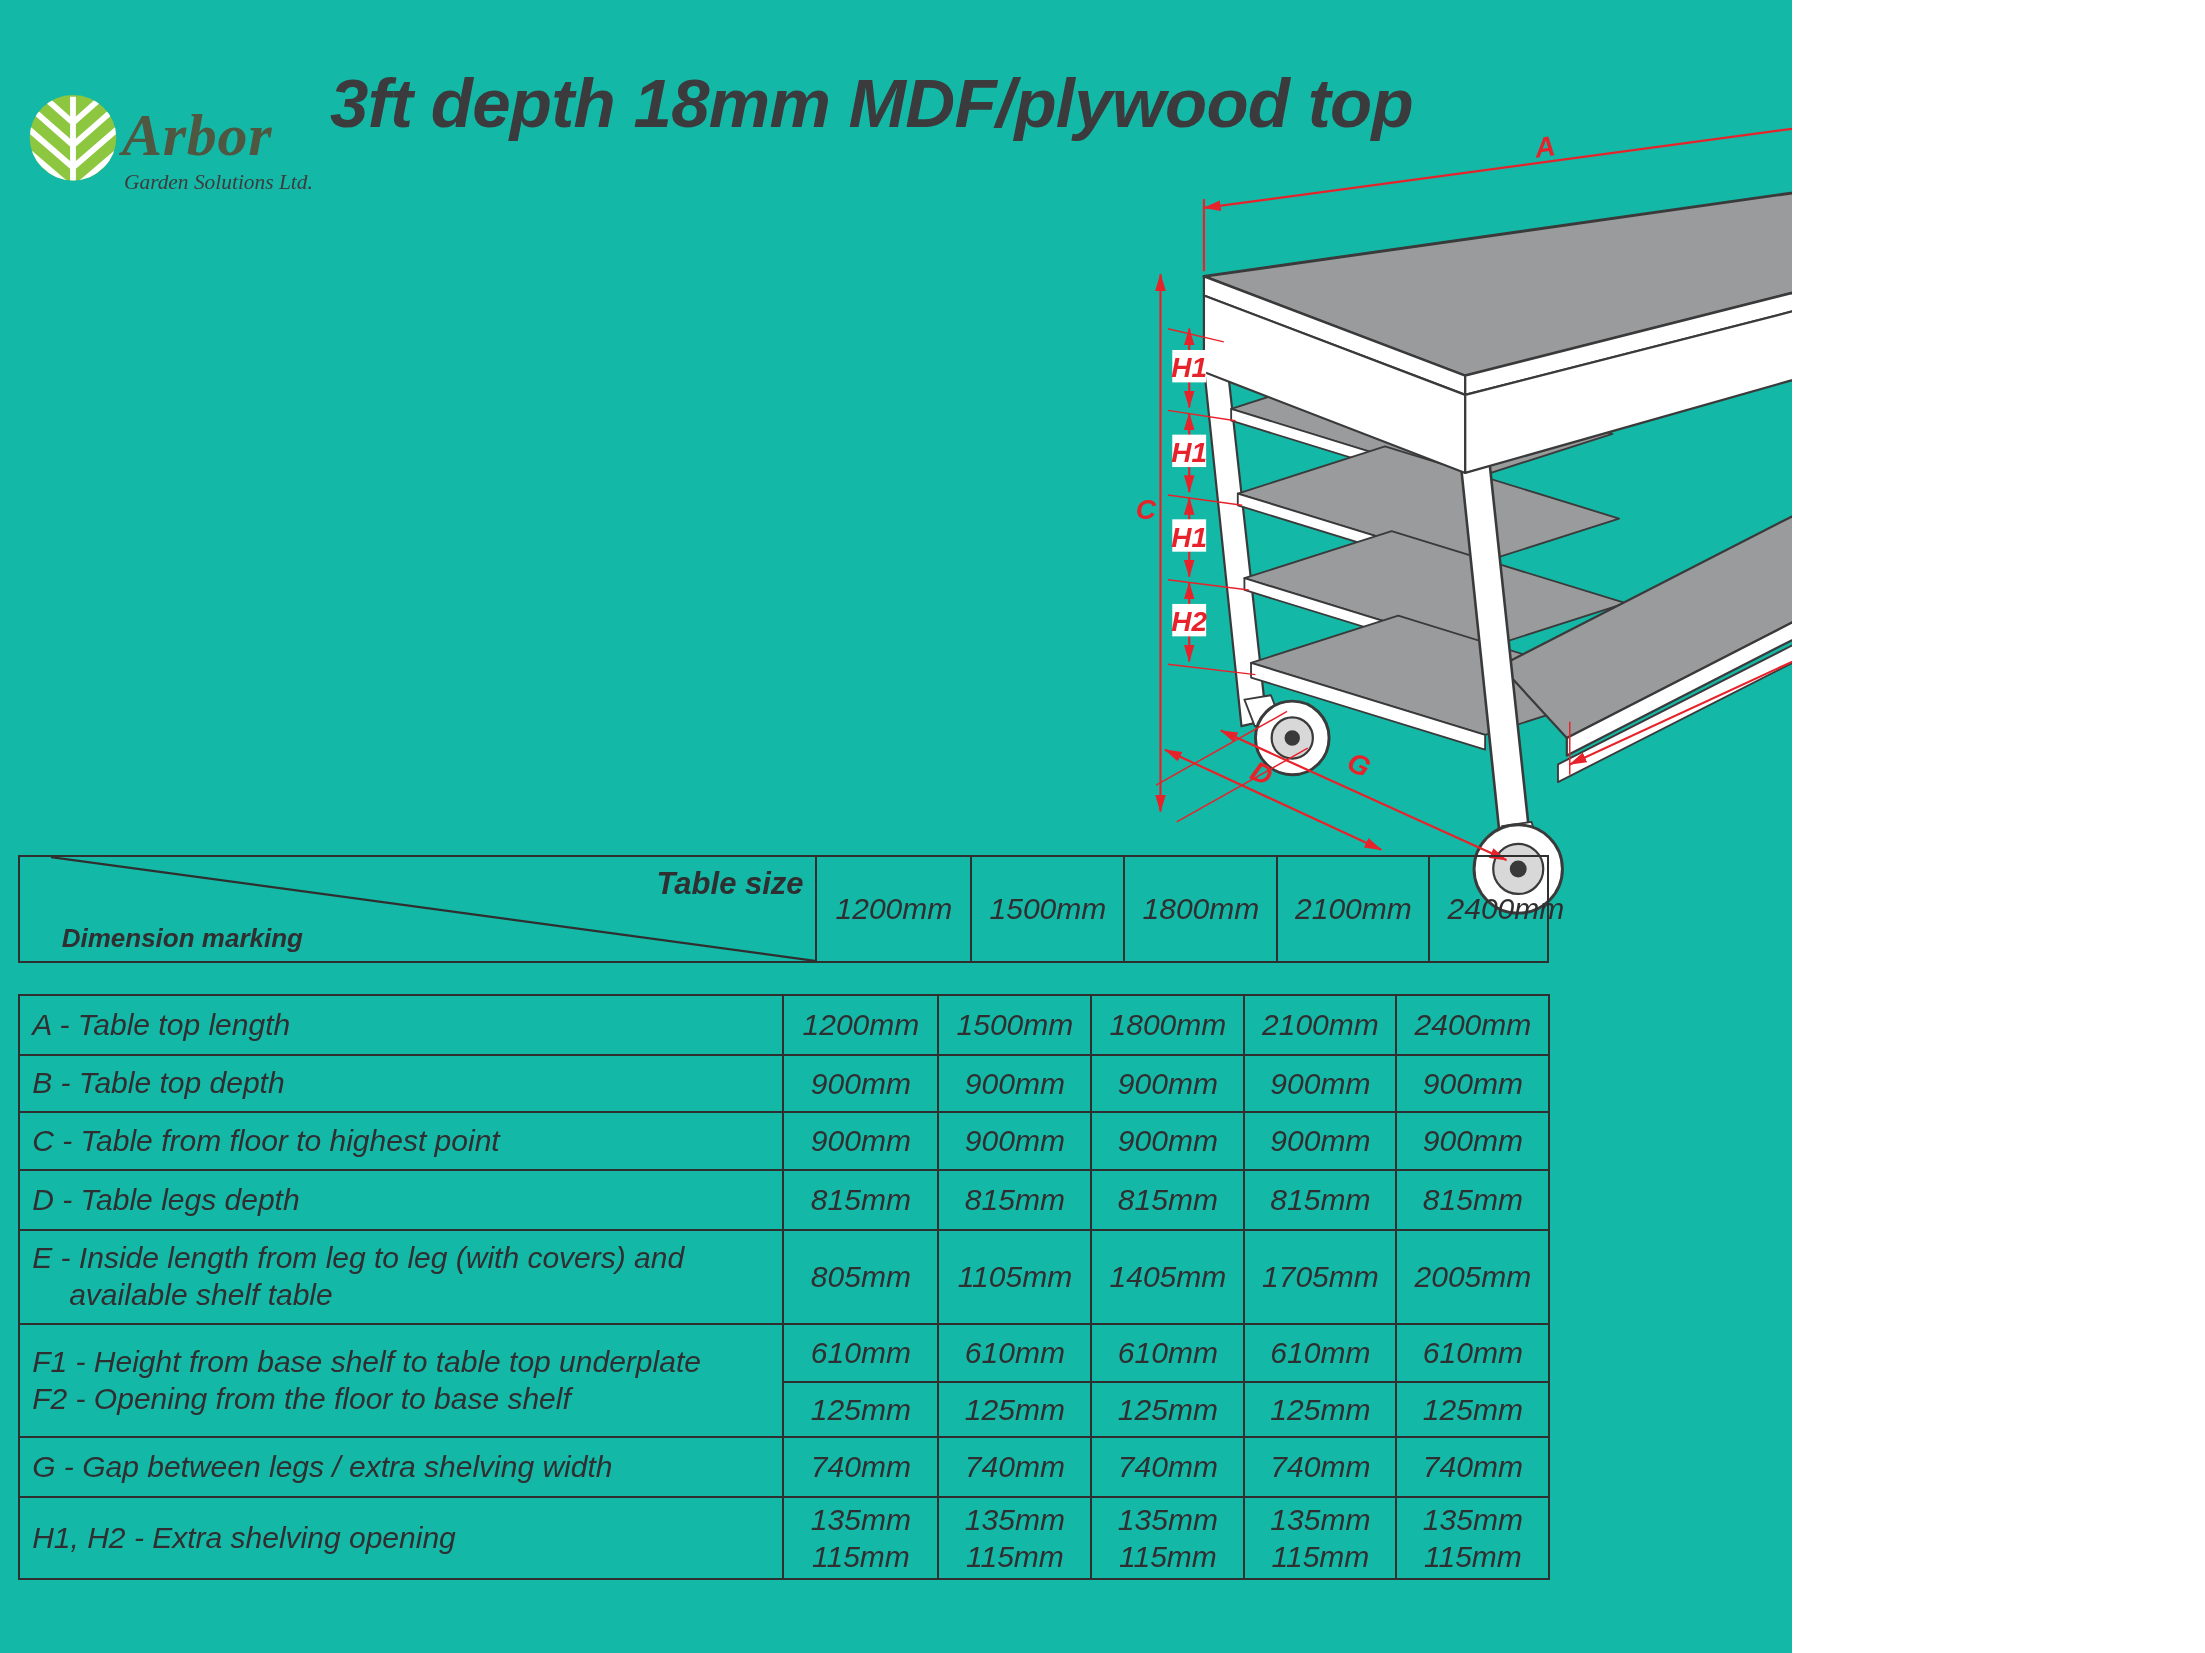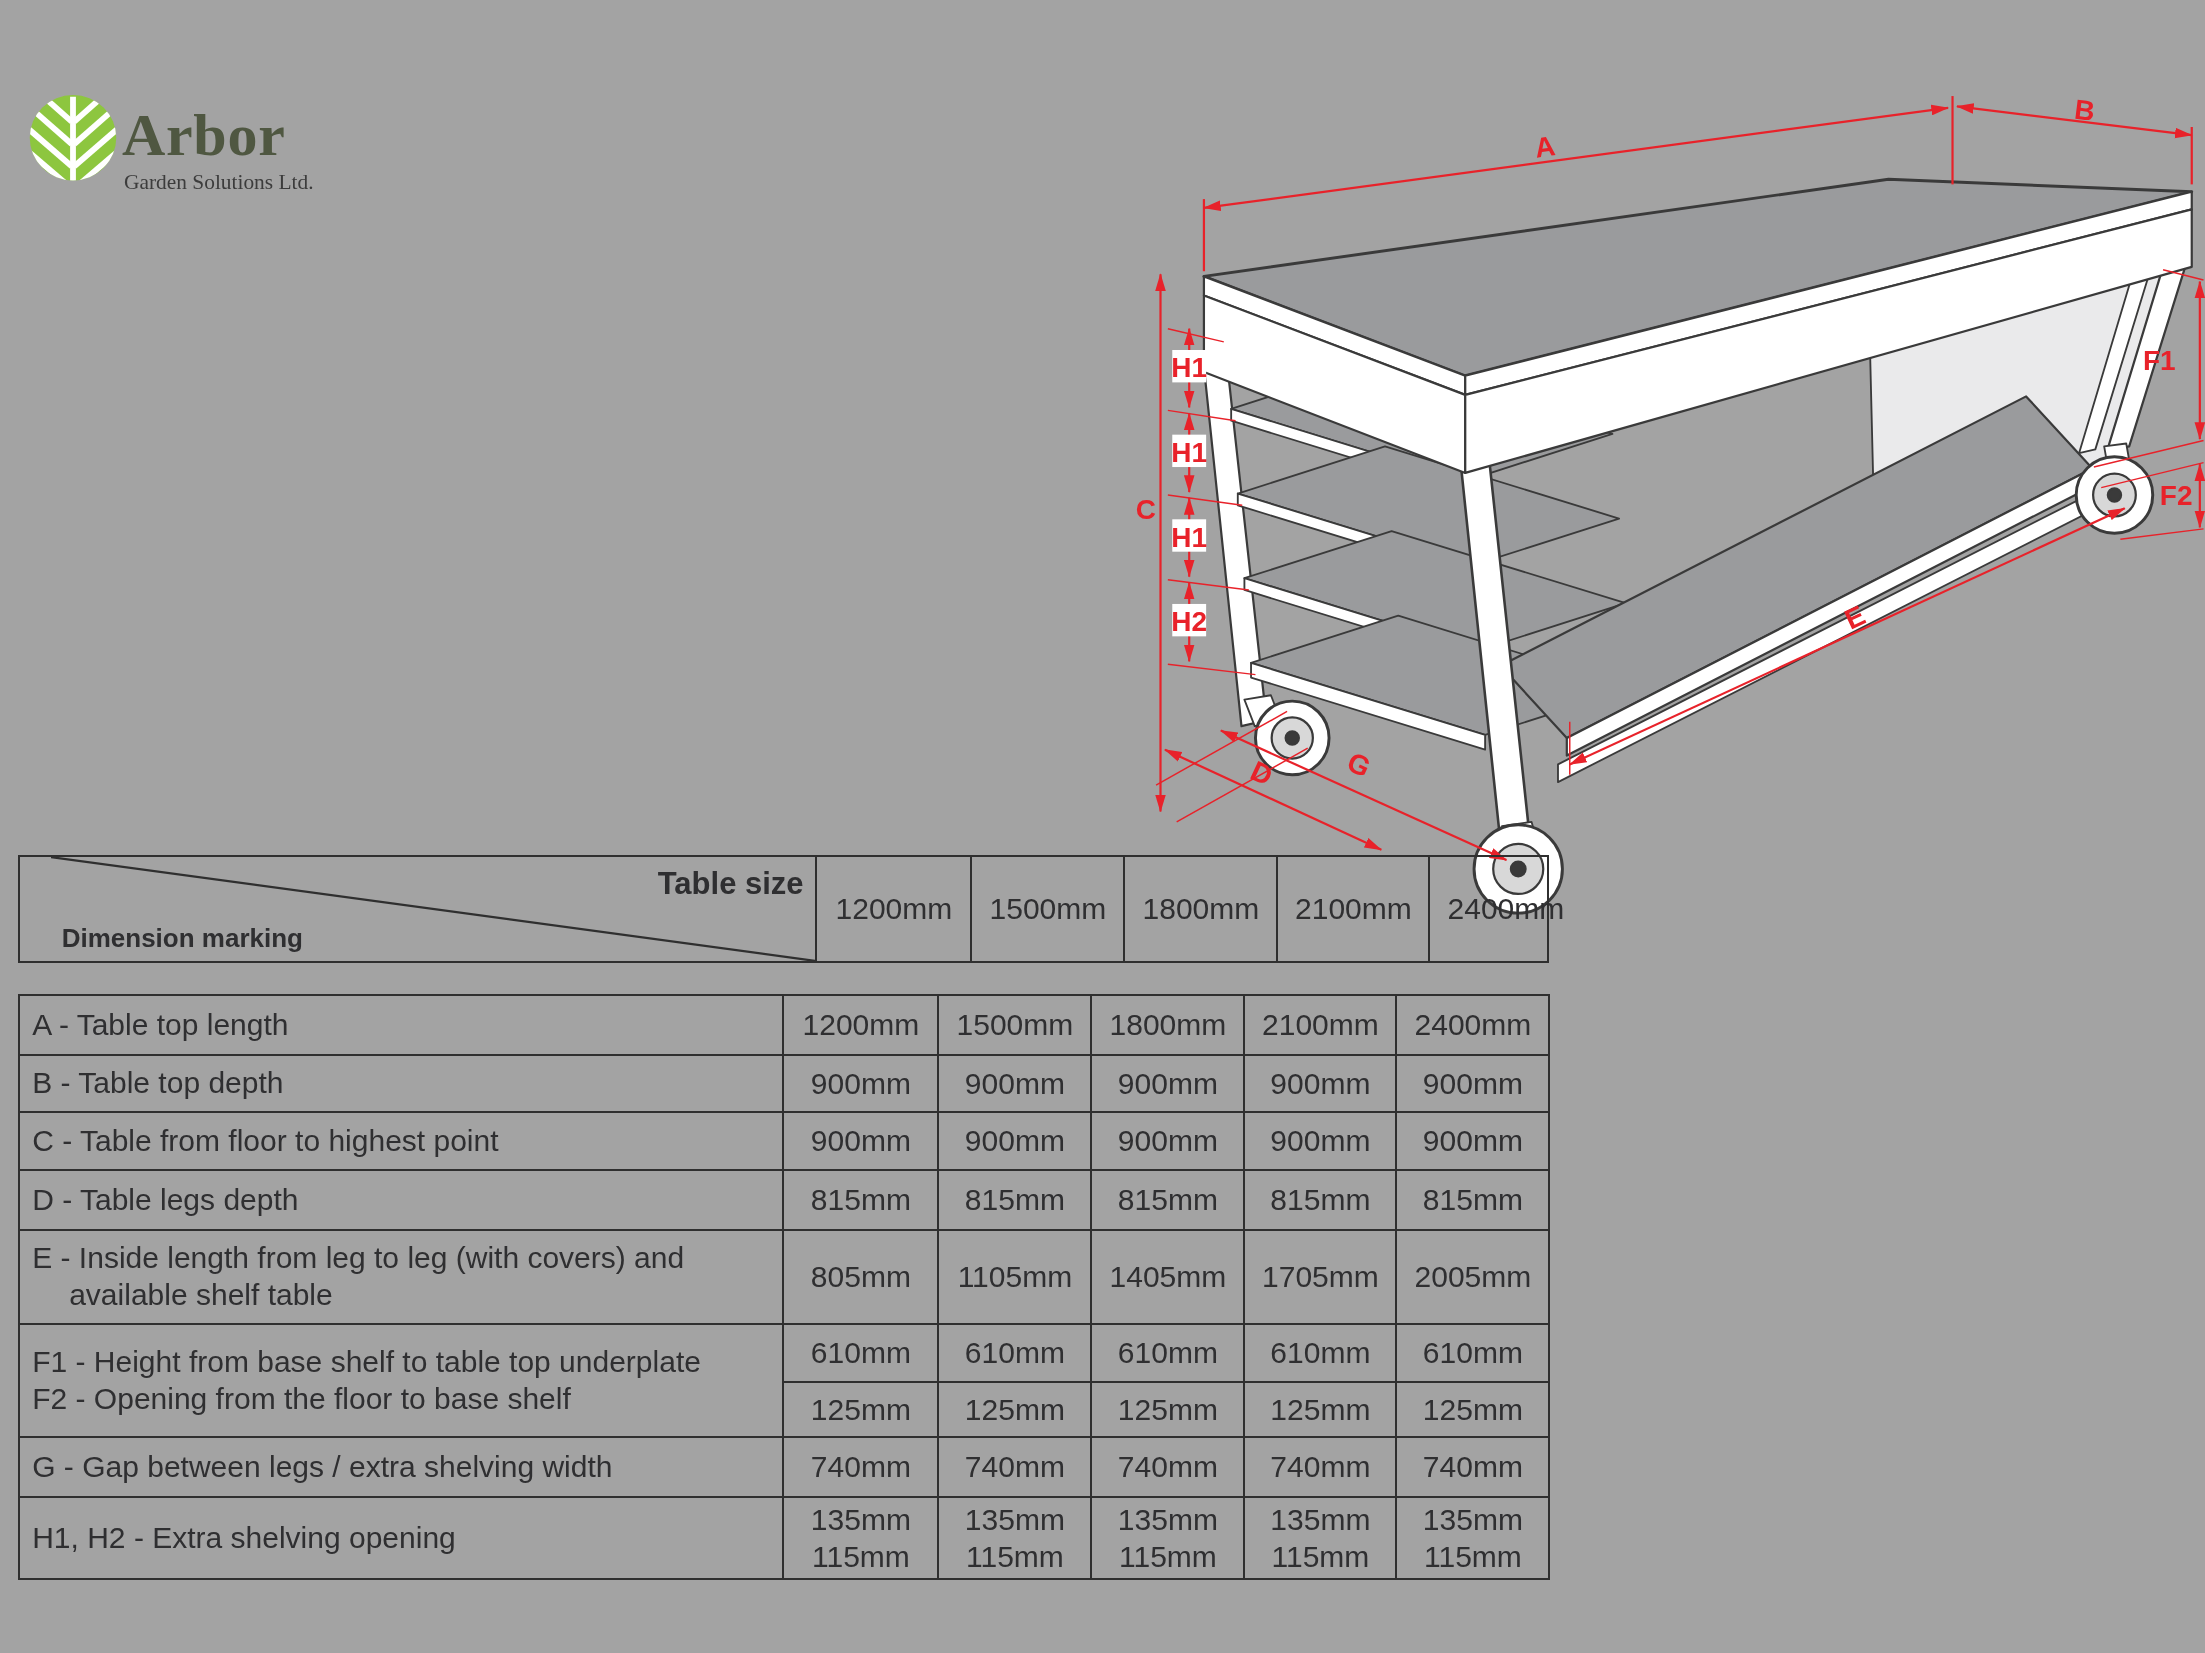--- a/index.html
+++ b/index.html
@@ -1,17 +1,17 @@
 <!DOCTYPE html>
 <html style="font-size:11.8px"><head>
 <meta charset="utf-8">
 <style>
   html,body{margin:0;padding:0;background:#fff;}
-  .page{position:relative;width:2205px;height:1654px;background:#a3a3a3;overflow:hidden;
-        font-family:"Liberation Sans",sans-serif;color:#2f2f31;}
+  .page{position:relative;width:1792px;height:1654px;background:#14b8a6;overflow:hidden;
+        font-family:"Liberation Sans",sans-serif;color:#2f2f31;font-style:italic;}
   
   .logo{position:absolute;left:28px;top:88px;width:412px;height:110px;}
   .logo svg{position:absolute;left:0;top:5.9px;}
   .brand{position:absolute;left:94px;top:13.3px;font-family:"Liberation Serif",serif;
          font-size:60px;font-weight:bold;color:#4f5741;letter-spacing:0.7px;}
   .tagline{position:absolute;left:96px;top:82px;font-family:"Liberation Serif",serif;
            font-size:21.4px;color:#3c3c3c;}
   
   .title{position:absolute;left:330px;top:65px;font-size:69px;font-weight:bold;
          color:#3b3b3d;line-height:77px;letter-spacing:-0.7px;}
@@ -57,20 +57,21 @@
         <line x1="103" y1="112" x2="192" y2="34"></line>
         <line x1="103" y1="162" x2="200" y2="78"></line>
         <line x1="103" y1="212" x2="206" y2="124"></line>
       </g>
     </svg>
     <div class="brand">Arbor</div>
     <div class="tagline">Garden Solutions Ltd.</div>
   </div>
 
   <div class="title">
+    <div>3ft depth 18mm MDF/plywood top</div>
   </div>
 
   <div class="diagram">
   <svg width="1071" height="891" viewBox="0 0 1455 1210">
     <defs>
       <marker id="arr" viewBox="0 0 20 12" refX="19" refY="6" markerWidth="24" markerHeight="15" orient="auto-start-reverse" markerUnits="userSpaceOnUse">
         <path d="M20,6 L0,0 L0,12 Z" fill="#e8222a"></path>
       </marker>
     </defs>
 

